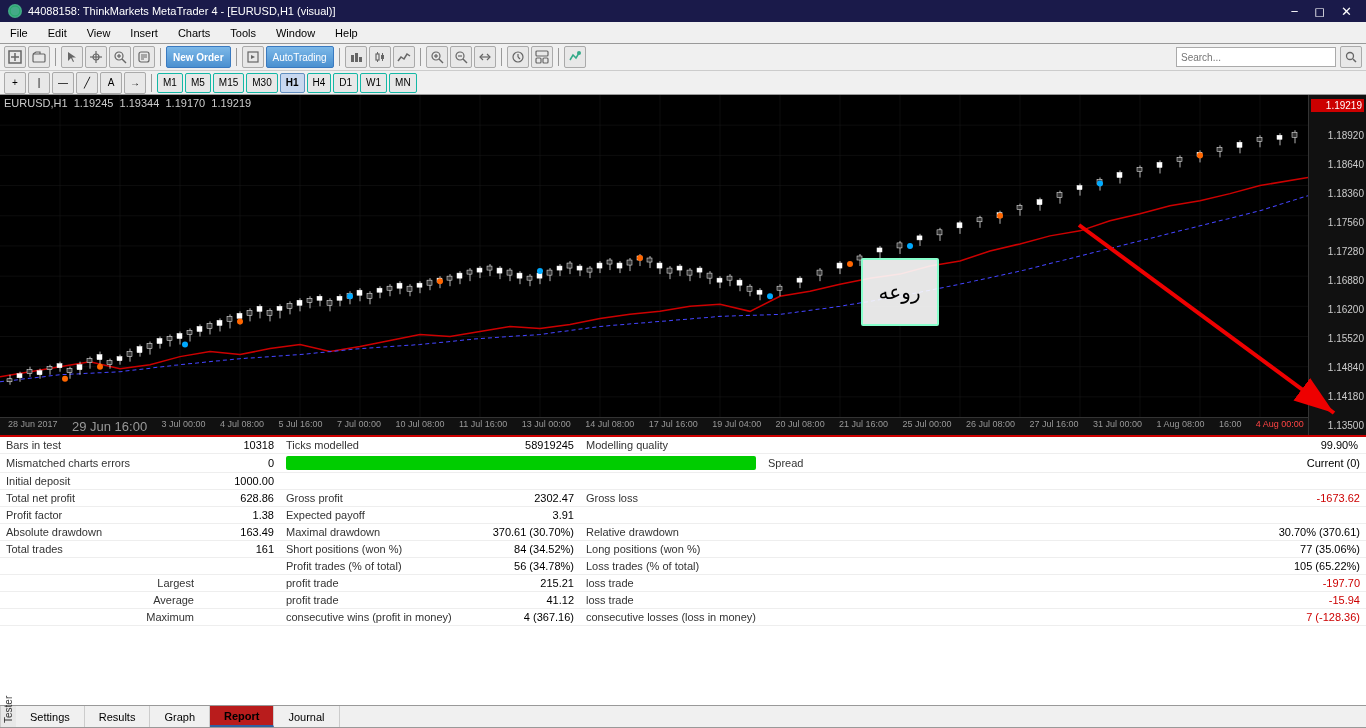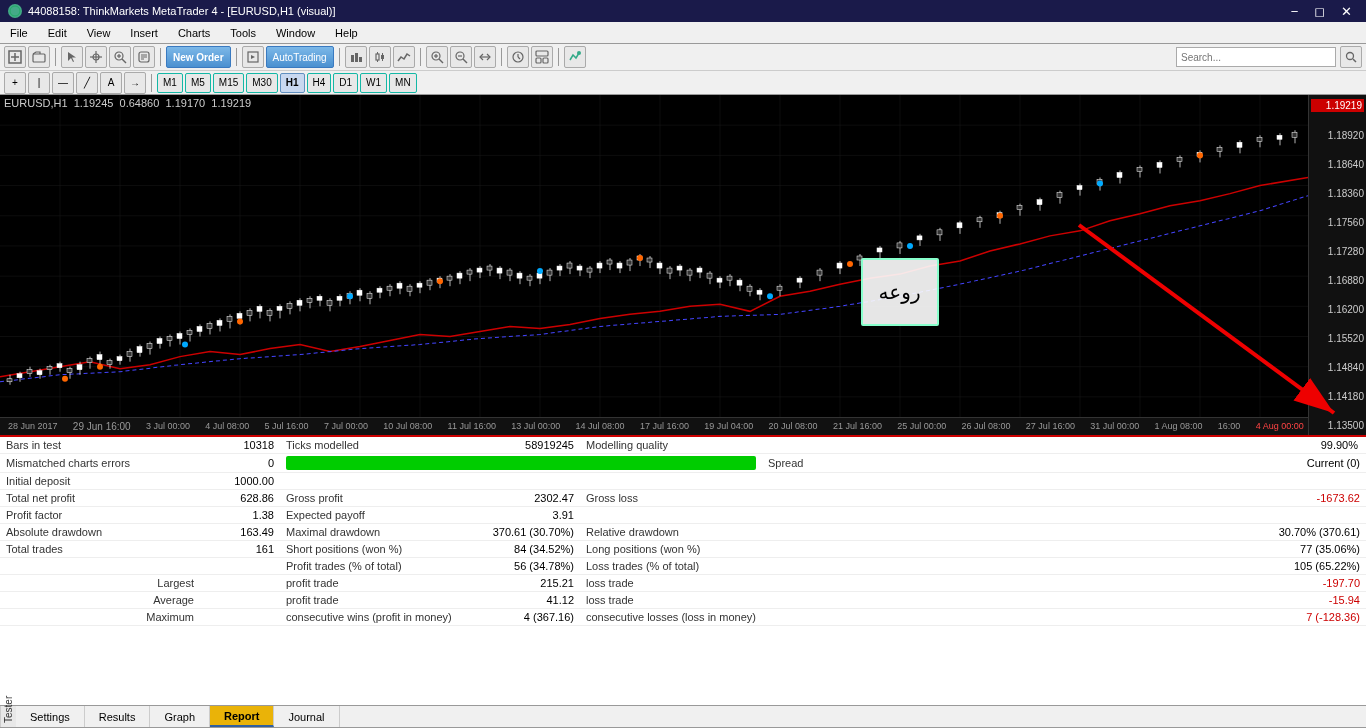--- a/index.html
+++ b/index.html
@@ -202,21 +202,21 @@
     .bottom-tab {
       padding: 3px 14px;
       cursor: pointer;
       font-size: 11px;
       border-right: 1px solid #ccc;
       height: 100%;
       display: flex;
       align-items: center;
     }
     .bottom-tab.active {
-      background: #eab308;
+      background: #b91c1c;
       border-bottom: 2px solid #3060a0;
       font-weight: bold;
     }
     .tester-label {
       writing-mode: vertical-rl;
       text-orientation: mixed;
       transform: rotate(180deg);
       font-size: 10px;
       padding: 4px 2px;
       background: #e8e8e8;
@@ -445,21 +445,21 @@
 </div>
 
 <div class="main-layout">
 
   <div class="chart-wrapper" style="height: 340px; flex: none;">
     <div class="chart-body">
 
       <div class="chart-header">
         <span>EURUSD,H1&nbsp;</span>
         <span style="color:#ccc">1.19245</span>
-        <span style="color:#ccc"> &nbsp;<span>0.64860</span></span>
+        <span style="color:#ccc"> &nbsp;<span>1.19344</span></span>
         <span style="color:#ccc"> &nbsp;<span>1.19170</span></span>
         <span style="color:#ccc"> &nbsp;<span>1.19219</span></span>
       </div>
 
       <div class="price-axis">
         <span class="current-price-label">1.19219</span>
         <span class="price-label">1.18920</span>
         <span class="price-label">1.18640</span>
         <span class="price-label">1.18360</span>
         <span class="price-label">1.17560</span>
@@ -764,21 +764,21 @@
           <marker id="arrowhead" markerWidth="10" markerHeight="7" refX="10" refY="3.5" orient="auto">
             <polygon points="0 0, 10 3.5, 0 7" fill="#e00"></polygon>
           </marker>
         </defs>
         <line x1="1050" y1="130" x2="1305" y2="318" stroke="#e00" stroke-width="4" marker-end="url(#arrowhead)"></line>
       </svg>
 
       <div class="time-axis" style="position:absolute; bottom:0; left:0; right:58px; height:18px; background:#111; border-top:1px solid #333; display:flex; align-items:center; overflow:hidden;">
         <div style="display:flex; width:100%; justify-content:space-between; padding:0 4px;">
           <span style="color:#999; font-size:9px;">28 Jun 2017</span>
-          <span style="color:#999; font-size:10px;">29 Jun 16:00</span>
+          <span style="color:#999; font-size:13px;">29 Jun 16:00</span>
           <span style="color:#999; font-size:9px;">3 Jul 00:00</span>
           <span style="color:#999; font-size:9px;">4 Jul 08:00</span>
           <span style="color:#999; font-size:9px;">5 Jul 16:00</span>
           <span style="color:#999; font-size:9px;">7 Jul 00:00</span>
           <span style="color:#999; font-size:9px;">10 Jul 08:00</span>
           <span style="color:#999; font-size:9px;">11 Jul 16:00</span>
           <span style="color:#999; font-size:9px;">13 Jul 00:00</span>
           <span style="color:#999; font-size:9px;">14 Jul 08:00</span>
           <span style="color:#999; font-size:9px;">17 Jul 16:00</span>
           <span style="color:#999; font-size:9px;">19 Jul 04:00</span>

